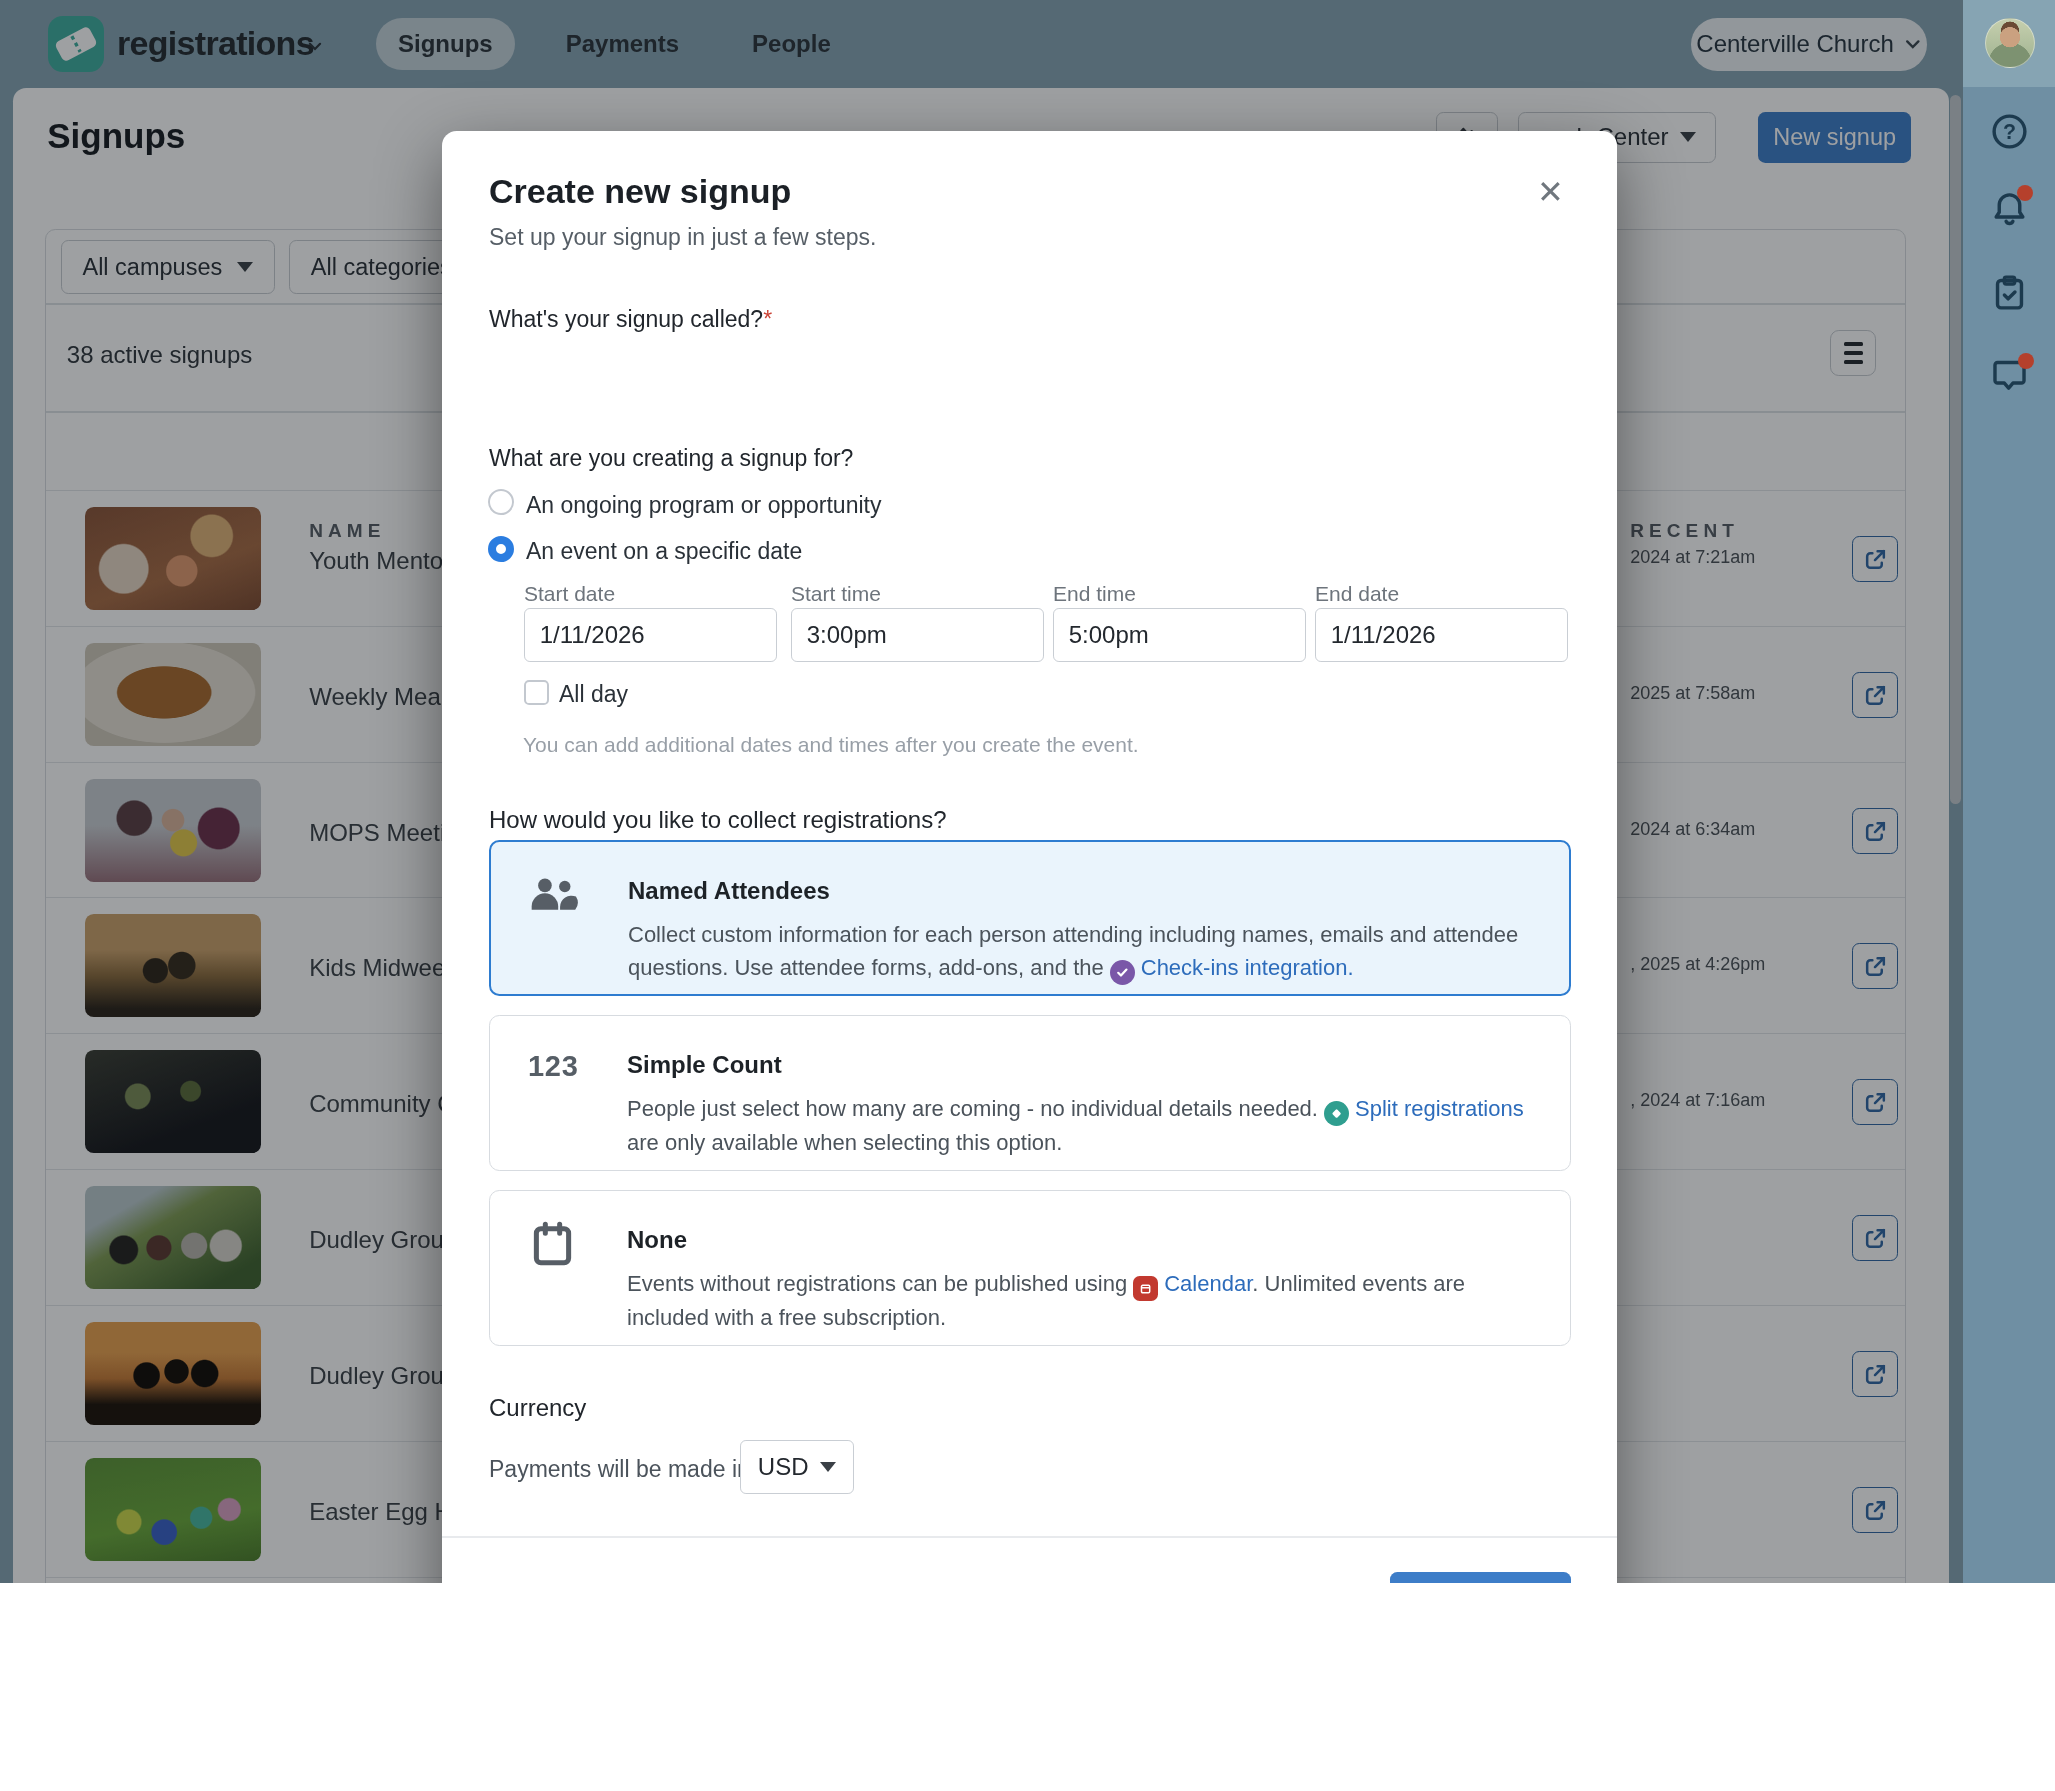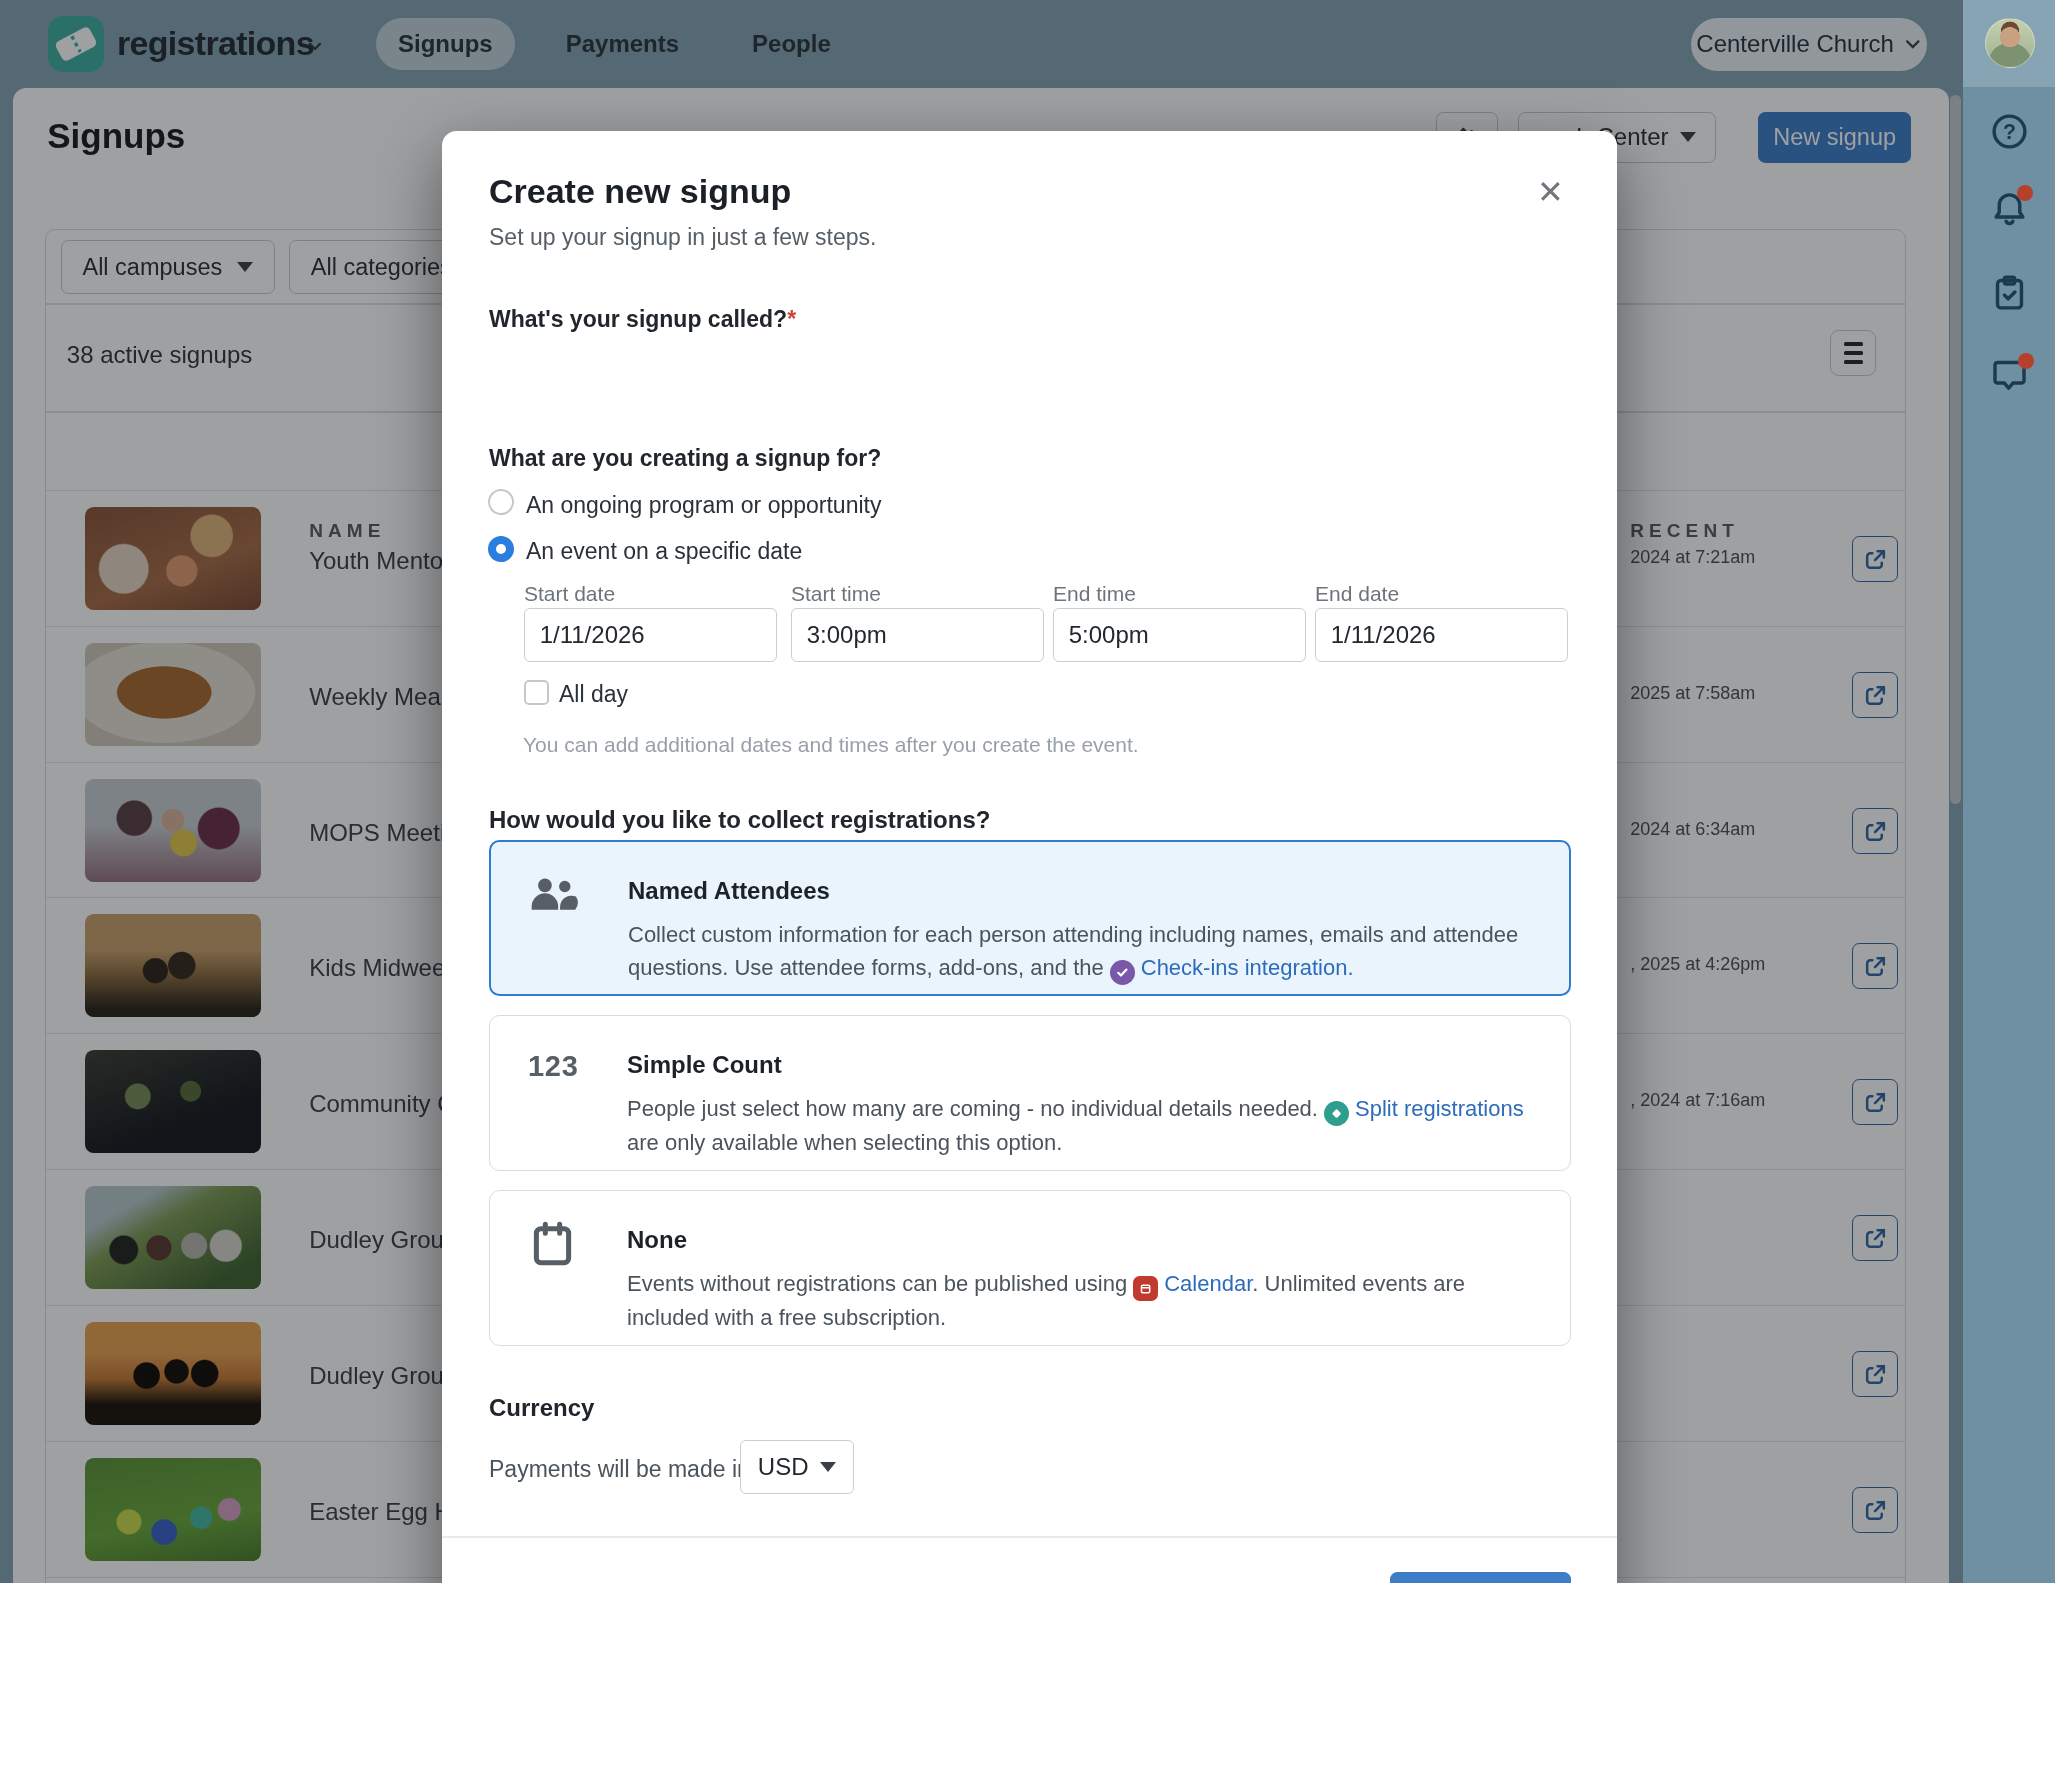--- a/index.html
+++ b/index.html
@@ -114,21 +114,21 @@
   
   .dim { position:absolute; left:0; top:0; width:1963px; height:1791px; background:rgba(13,17,22,0.40); z-index:40; }
 
   
   .modal { position:absolute; left:442px; top:131px; width:1175px; height:1525px; background:#fff;
     border-radius:14.7px; z-index:100; box-shadow:0 22px 66px rgba(0,0,0,0.45); }
   .m-title { position:absolute; left:47px; top:41px; font-size:34px; font-weight:700; color:#1b2026; }
   .m-close { position:absolute; left:1088px; top:40px; width:41px; height:41px; font-size:32px; color:#70777e;
     display:flex; align-items:center; justify-content:center; }
   .m-sub { position:absolute; left:47px; top:93px; font-size:23px; color:#565e66; }
-  .m-label { position:absolute; font-size:23px; font-weight:700; color:#21262c;text-align:center; }
+  .m-label { position:absolute; font-size:23px; font-weight:400; color:#21262c;text-align:center; }
   .m-star { color:#cc4437; }
   .m-input { position:absolute; left:47px; top:211px; width:1082px; height:54px; border:1.5px solid #8f969e;
     border-radius:5.9px; background:#fff; display:flex; align-items:center; padding:0 16px; font-size:24px; color:#20262c; }
   .caret-bar { display:inline-block; width:2.2px; height:29px; background:#1b2026; margin-left:1.5px; }
 
   .radio { position:absolute; width:26.4px; height:26.4px; border-radius:50%; background:#fff; }
   .radio.off { border:2.2px solid #c3c8cf; }
   .radio.on { border:8px solid #2b7de0; }
   .r-label { position:absolute; font-size:23px; color:#2a3138; }
 

